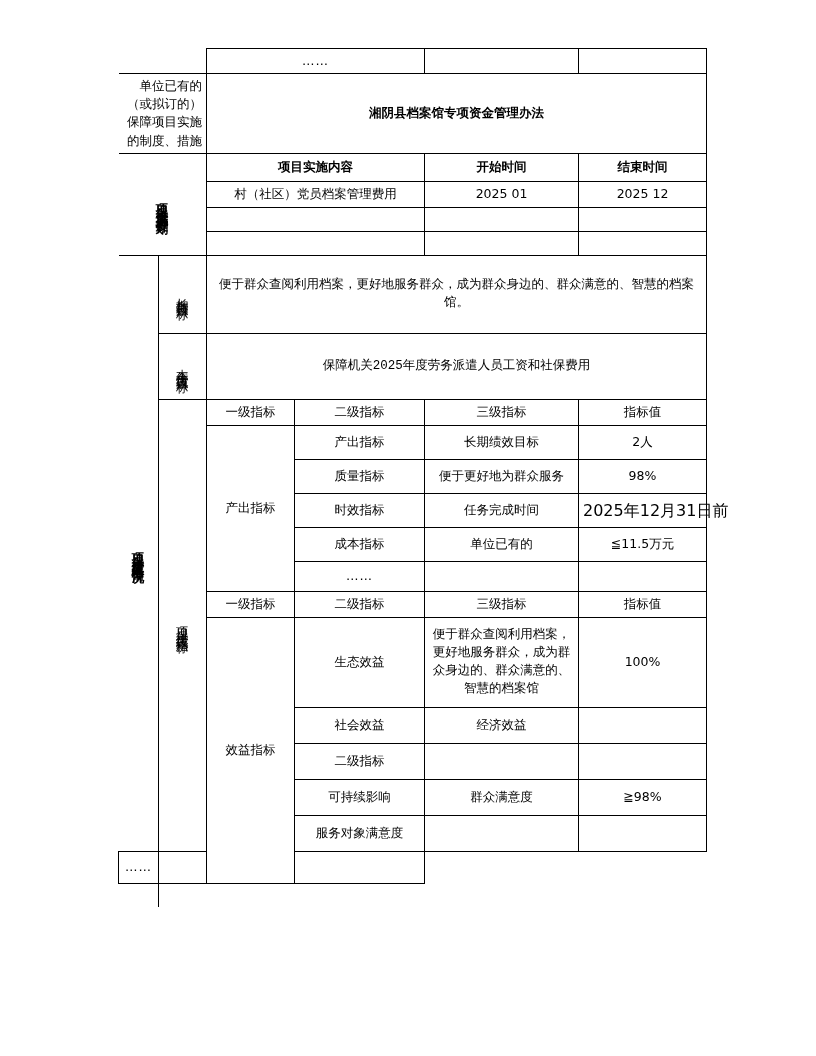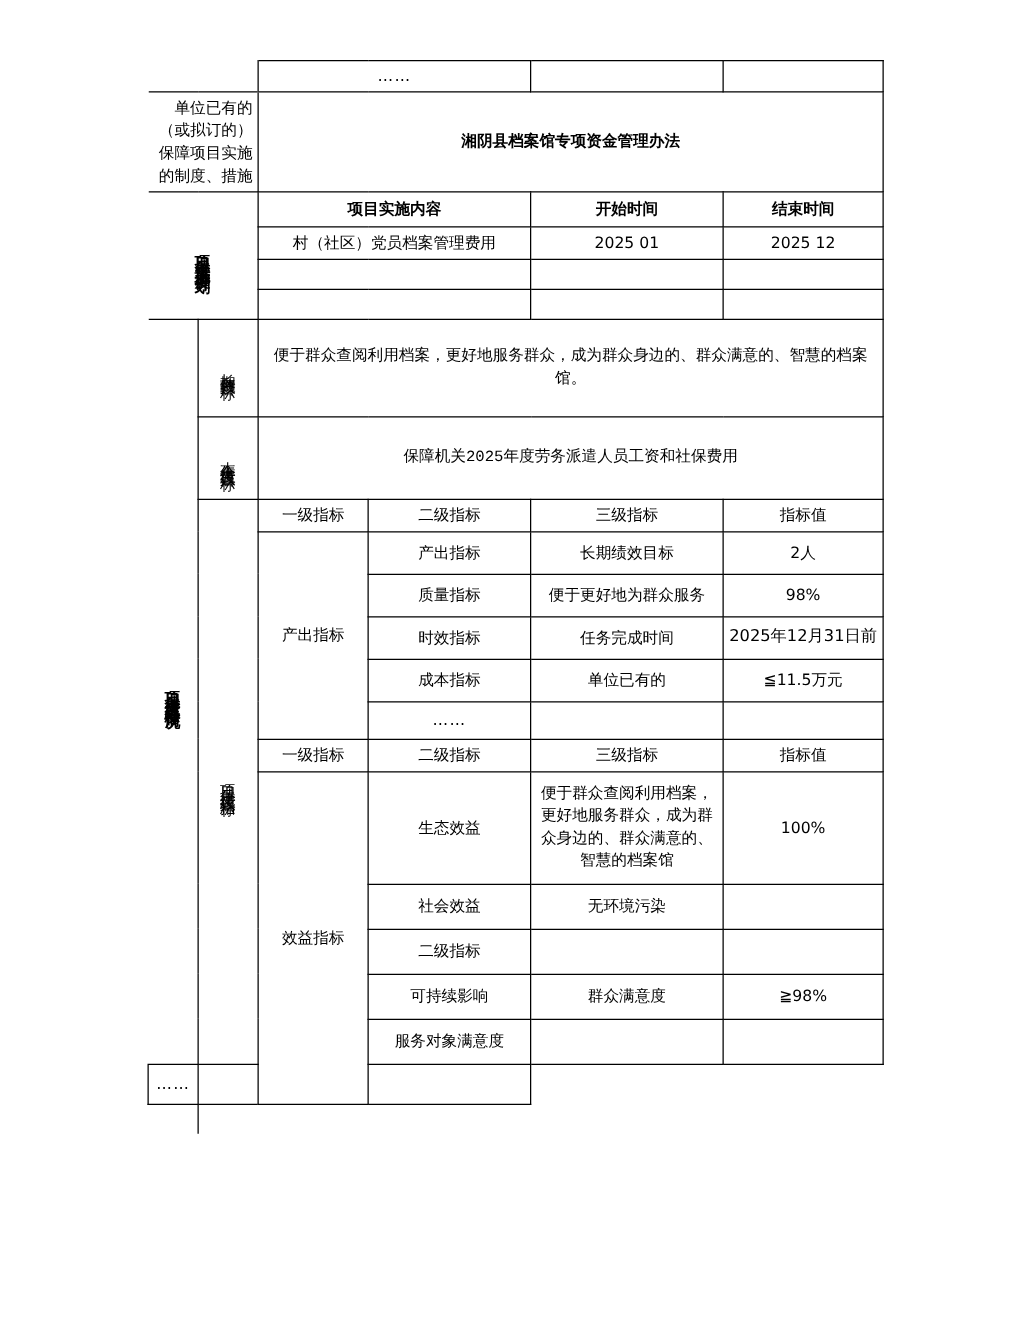--- a/index.html
+++ b/index.html
@@ -165,21 +165,21 @@
       <td>2人</td>
     </tr>
     <tr style="height:34px">
       <td>质量指标</td>
       <td>便于更好地为群众服务</td>
       <td>98%</td>
     </tr>
     <tr style="height:34px">
       <td>时效指标</td>
       <td>任务完成时间</td>
-      <td class="nowrap" style="font-size:13px">2025年12月31日前</td>
+      <td class="nowrap" style="font-size:16px">2025年12月31日前</td>
     </tr>
     <tr style="height:34px">
       <td>成本指标</td>
       <td>单位已有的</td>
       <td>≦11.5万元</td>
     </tr>
     <tr style="height:30px">
       <td class="dots">……</td>
       <td></td>
       <td></td>
@@ -193,21 +193,21 @@
     </tr>
 
     <tr style="height:90px">
       <td rowspan="6">效益指标</td>
       <td>生态效益</td>
       <td class="cellpad-left">便于群众查阅利用档案，更好地服务群众，成为群众身边的、群众满意的、智慧的档案馆</td>
       <td>100%</td>
     </tr>
     <tr style="height:36px">
       <td>社会效益</td>
-      <td>无环境污染</td>
+      <td>经济效益</td>
       <td></td>
     </tr>
     <tr style="height:36px">
       <td>二级指标</td>
       <td></td>
       <td></td>
     </tr>
     <tr style="height:36px">
       <td>可持续影响</td>
       <td>群众满意度</td>

